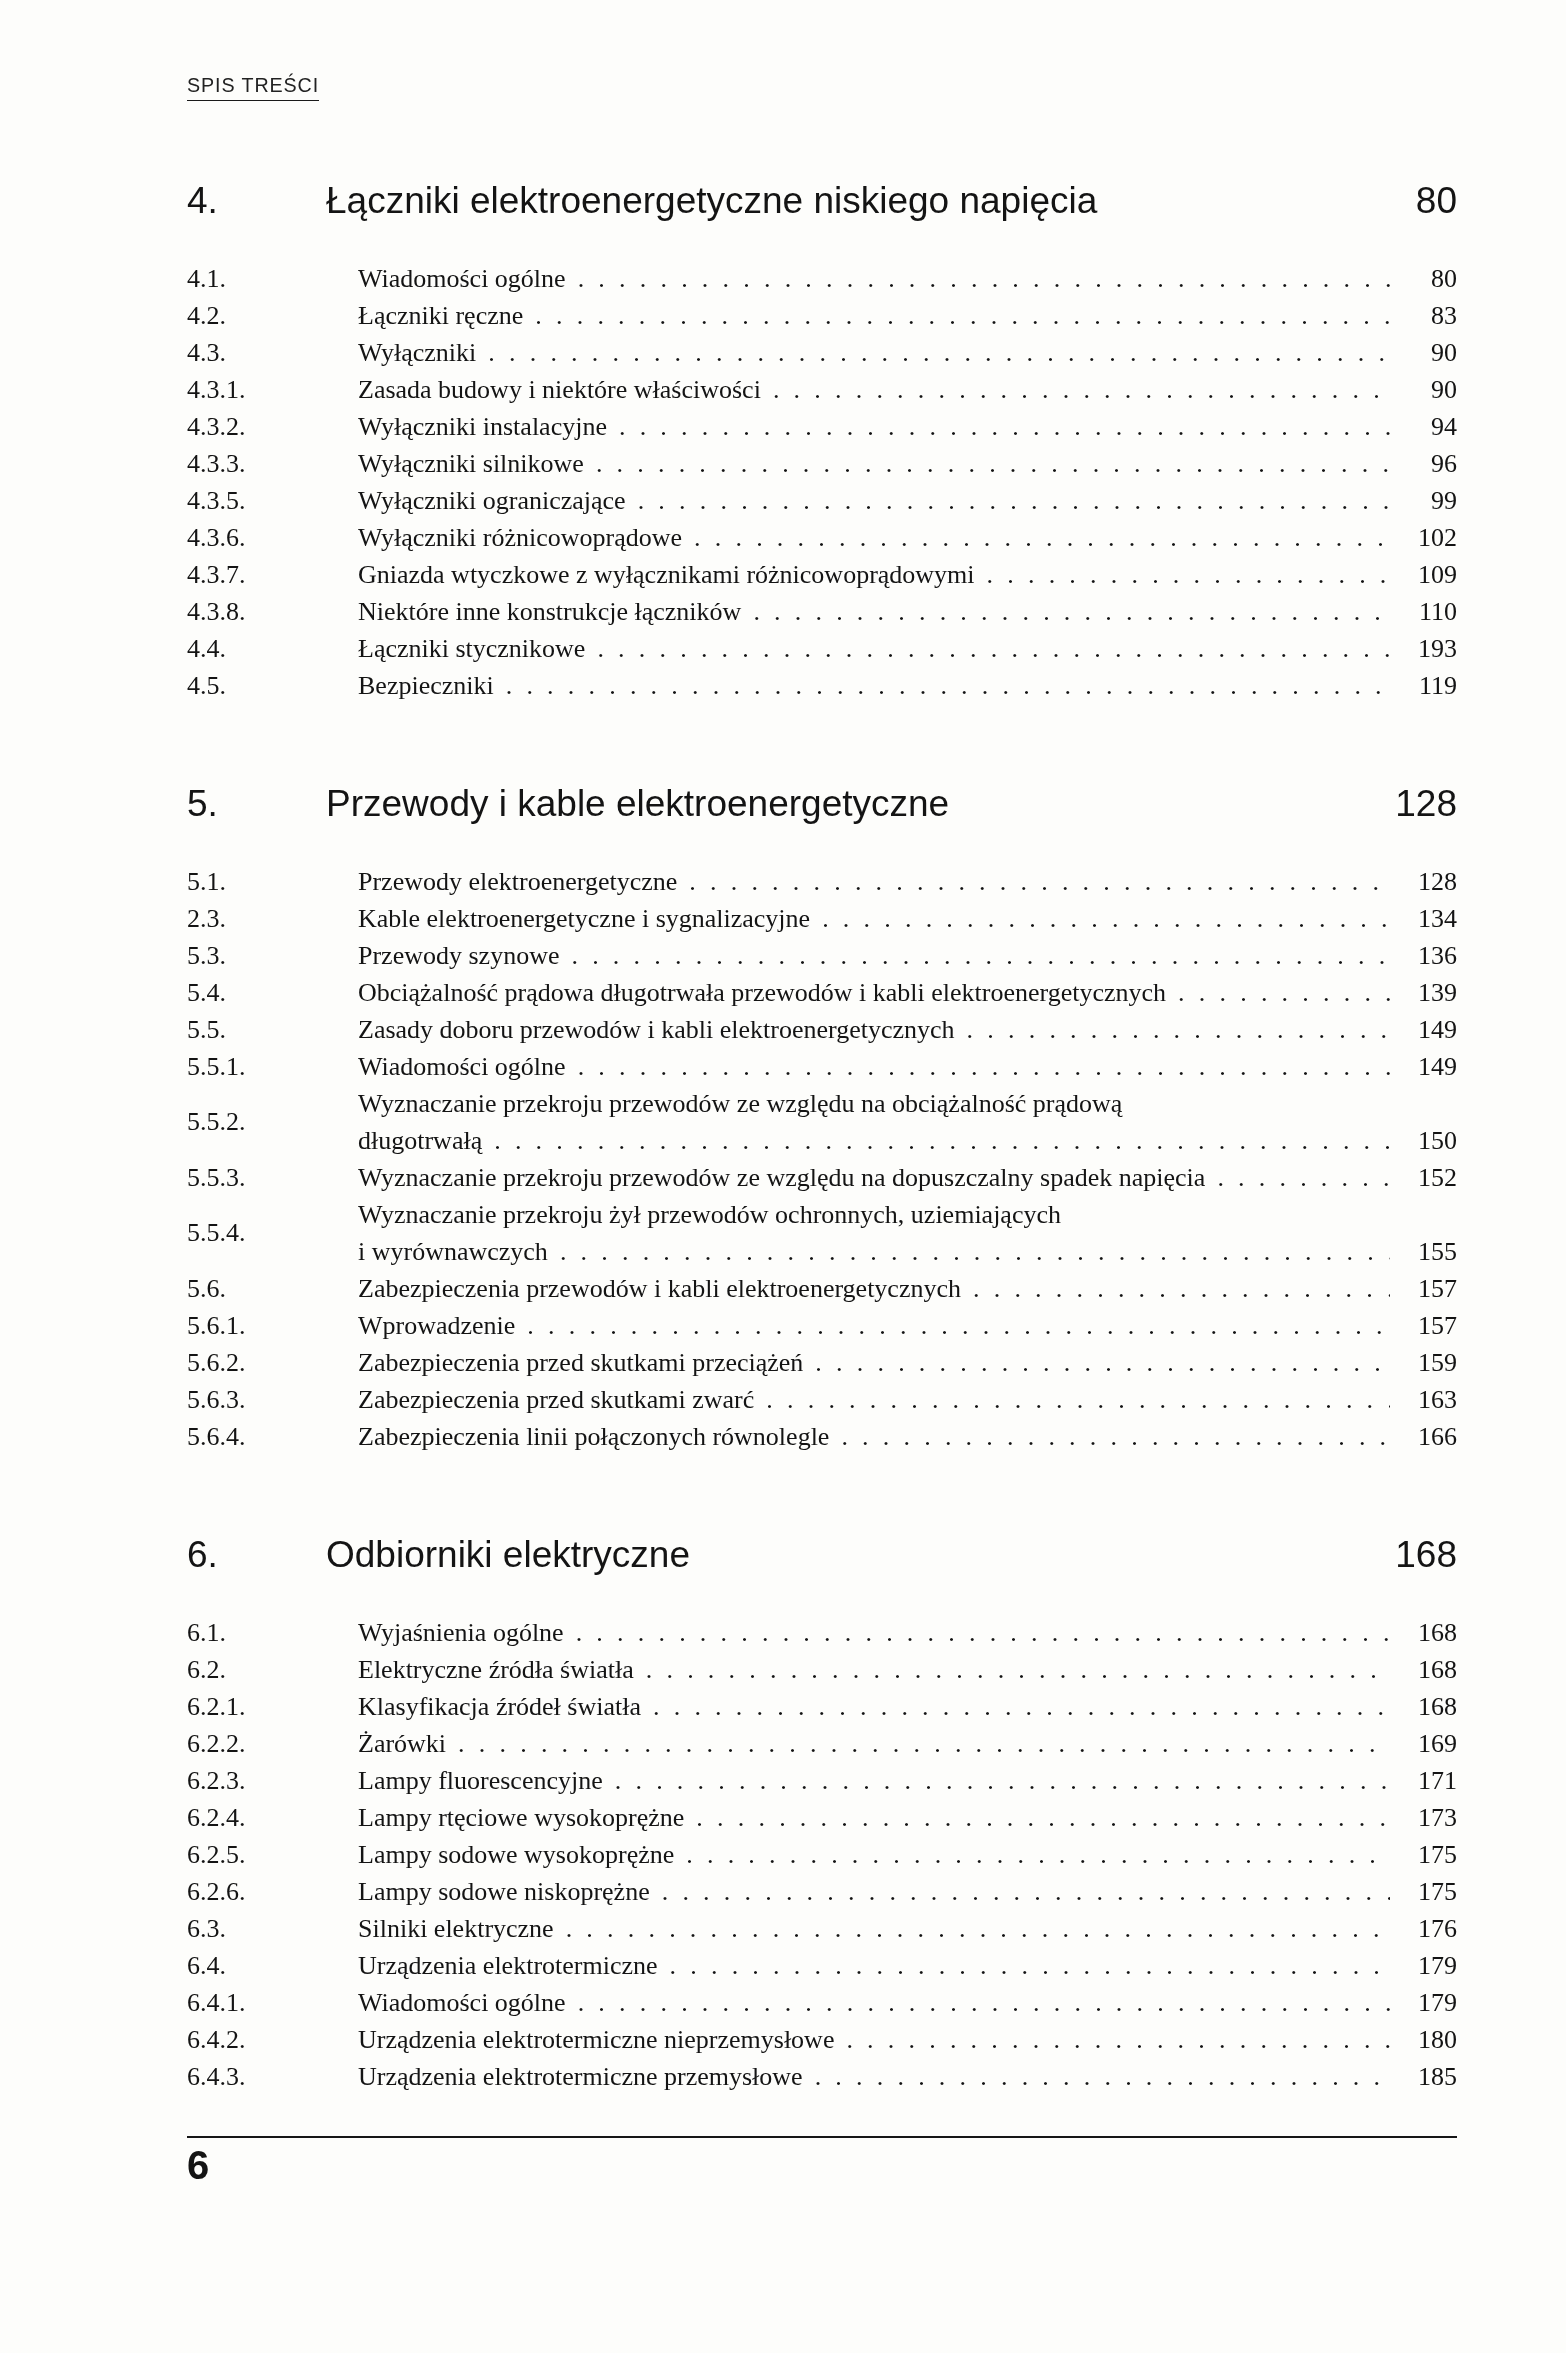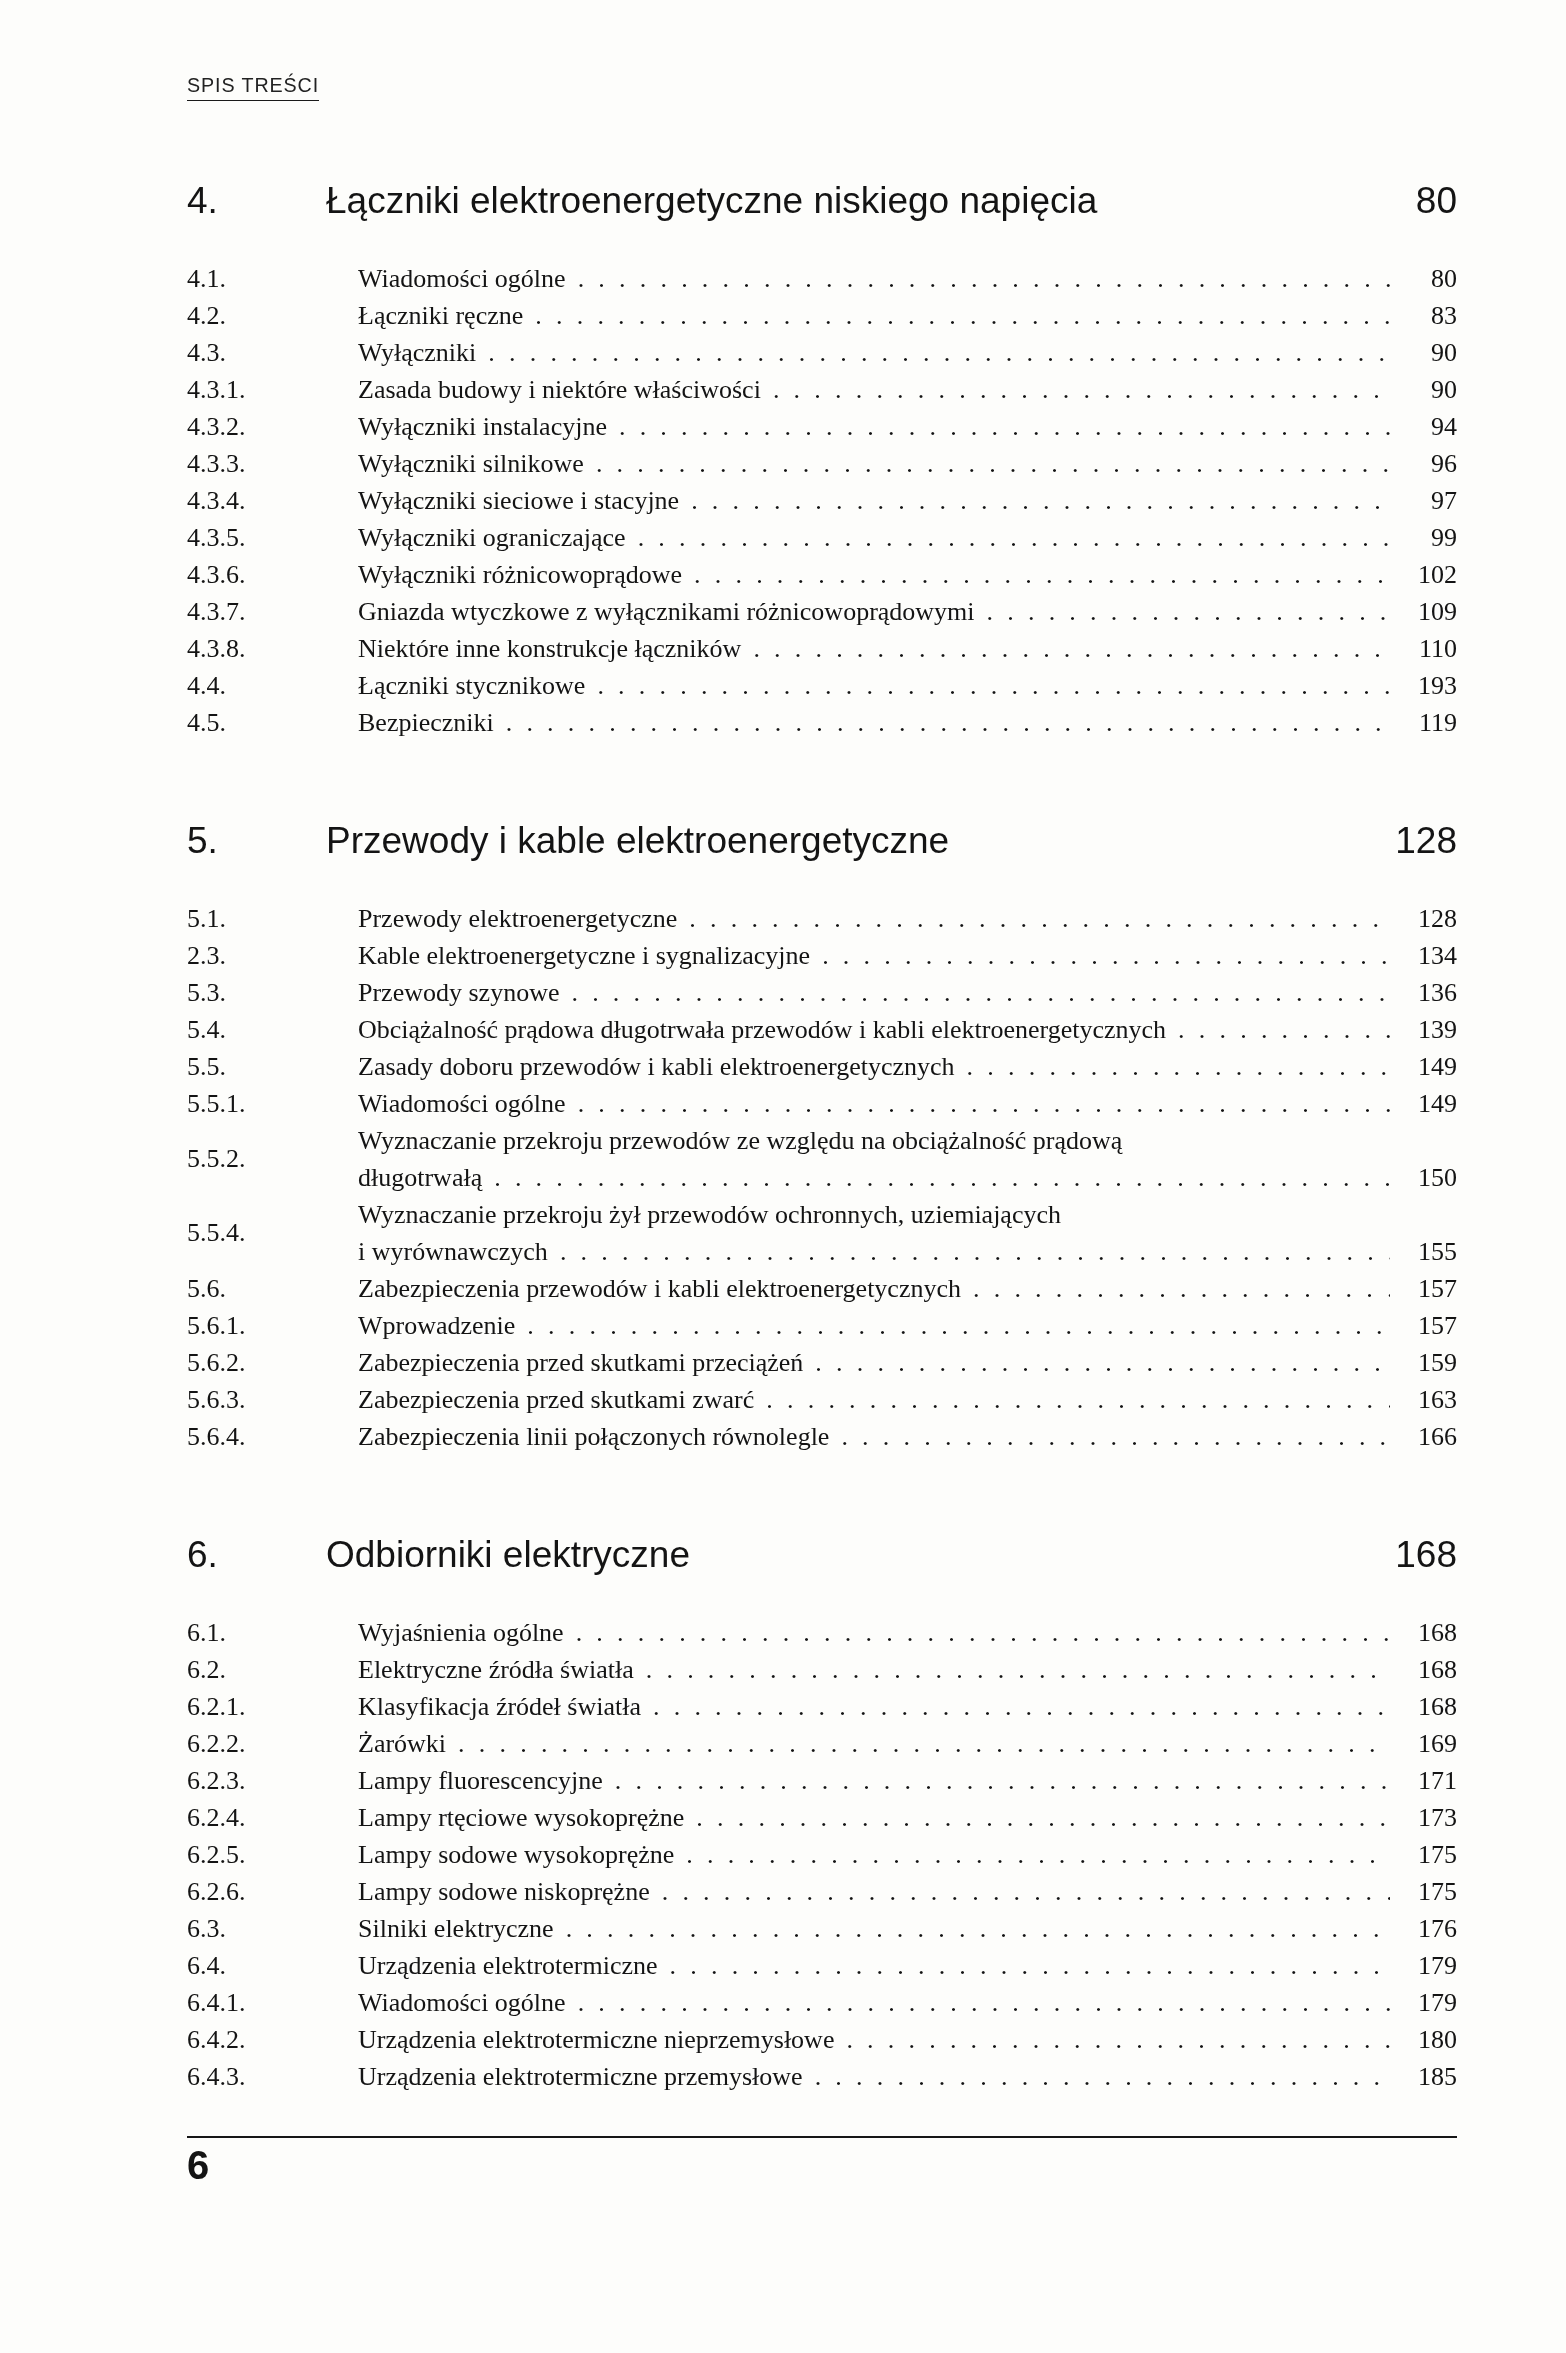--- a/index.html
+++ b/index.html
@@ -130,30 +130,20 @@
           <span class="entry-num">4.3.3.</span>
           <div class="entry-body">
             <div class="entry-line">
               <span class="entry-title">Wyłączniki silnikowe</span>
               <span class="leader"></span>
               <span class="entry-page">96</span>
             </div>
           </div>
         </div>
         <div class="entry">
-          <span class="entry-num">4.3.4.</span>
-          <div class="entry-body">
-            <div class="entry-line">
-              <span class="entry-title">Wyłączniki sieciowe i stacyjne</span>
-              <span class="leader"></span>
-              <span class="entry-page">97</span>
-            </div>
-          </div>
-        </div>
-        <div class="entry">
           <span class="entry-num">4.3.5.</span>
           <div class="entry-body">
             <div class="entry-line">
               <span class="entry-title">Wyłączniki ograniczające</span>
               <span class="leader"></span>
               <span class="entry-page">99</span>
             </div>
           </div>
         </div>
         <div class="entry">
@@ -276,20 +266,30 @@
         <div class="entry">
           <span class="entry-num">5.5.2.</span>
           <div class="entry-body">
             <div class="entry-line">
               <span class="entry-title">Wyznaczanie przekroju przewodów ze względu na obciążalność prądową</span>
             </div>
             <div class="entry-line">
               <span class="entry-title">długotrwałą</span>
               <span class="leader"></span>
               <span class="entry-page">150</span>
+            </div>
+          </div>
+        </div>
+        <div class="entry">
+          <span class="entry-num">5.5.3.</span>
+          <div class="entry-body">
+            <div class="entry-line">
+              <span class="entry-title">Wyznaczanie przekroju przewodów ze względu na dopuszczalny spadek napięcia</span>
+              <span class="leader"></span>
+              <span class="entry-page">152</span>
             </div>
           </div>
         </div>
         <div class="entry">
           <span class="entry-num">5.5.4.</span>
           <div class="entry-body">
             <div class="entry-line">
               <span class="entry-title">Wyznaczanie przekroju żył przewodów ochronnych, uziemiających</span>
             </div>
             <div class="entry-line">

